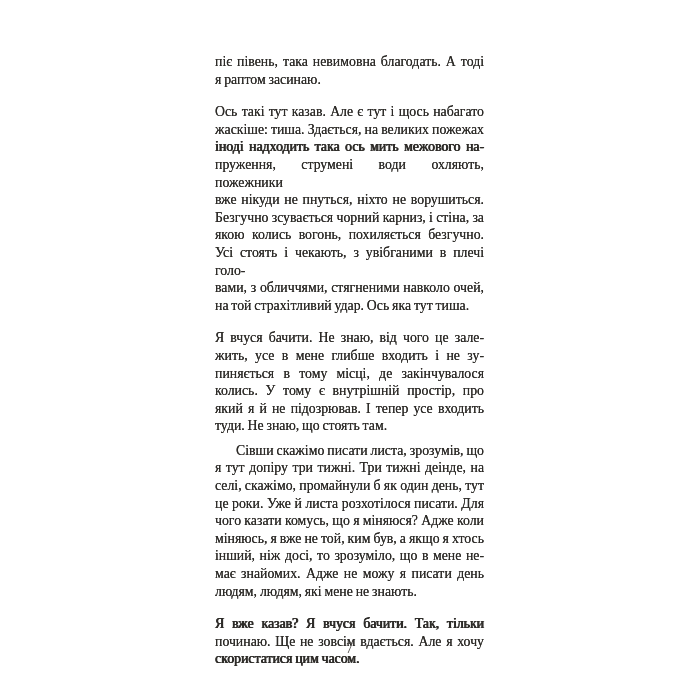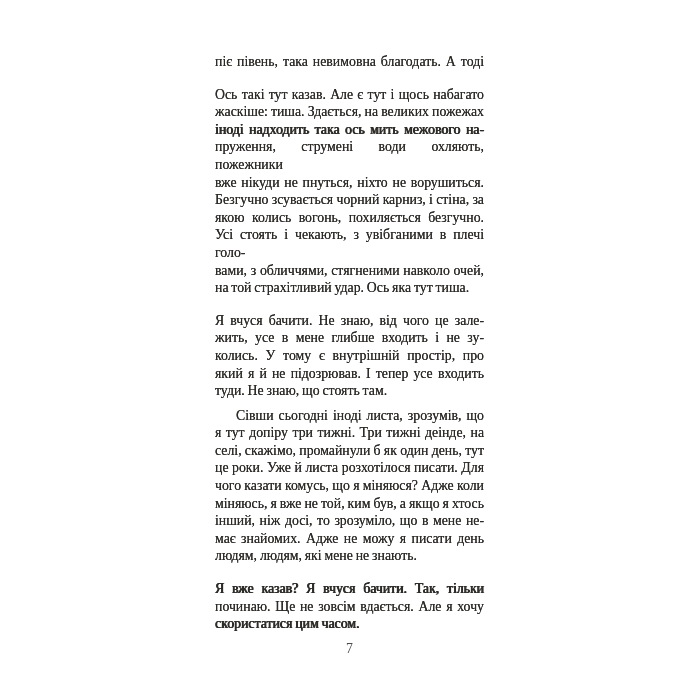--- a/index.html
+++ b/index.html
@@ -48,45 +48,47 @@
     color: #4c4a47;
   }
 </style>
 </head>
 <body>
 
 <div class="book-page">
 
   <div class="para">
     <div class="line">піє півень, така невимовна благодать. А тоді</div>
+    <div class="line last">я раптом засинаю.</div>
   </div>
 
   <div class="para gap">
     <div class="line">Ось такі тут казав. Але є тут і щось набагато</div>
     <div class="line">жаскіше: тиша. Здається, на великих пожежах</div>
     <div class="line heavy">іноді надходить така ось мить межового на-</div>
     <div class="line">пруження, струмені води охляють, пожежники</div>
     <div class="line">вже нікуди не пнуться, ніхто не ворушиться.</div>
     <div class="line">Безгучно зсувається чорний карниз, і стіна, за</div>
     <div class="line">якою колись вогонь, похиляється безгучно.</div>
     <div class="line">Усі стоять і чекають, з увібганими в плечі голо-</div>
     <div class="line">вами, з обличчями, стягненими навколо очей,</div>
     <div class="line last">на той страхітливий удар. Ось яка тут тиша.</div>
   </div>
 
   <div class="para gap">
     <div class="line">Я вчуся бачити. Не знаю, від чого це зале-</div>
     <div class="line">жить, усе в мене глибше входить і не зу-</div>
+    <div class="line">пиняється в тому місці, де закінчувалося</div>
     <div class="line">колись. У тому є внутрішній простір, про</div>
     <div class="line">який я й не підозрював. І тепер усе входить</div>
     <div class="line last">туди. Не знаю, що стоять там.</div>
   </div>
 
   <div class="para">
-    <div class="line indent">Сівши сьогодні іноді листа, зрозумів, що</div>
+    <div class="line indent">Сівши скажімо писати листа, зрозумів, що</div>
     <div class="line">я тут допіру три тижні. Три тижні деінде, на</div>
     <div class="line">селі, скажімо, промайнули б як один день, тут</div>
     <div class="line">це роки. Уже й листа розхотілося писати. Для</div>
     <div class="line">чого казати комусь, що я міняюся? Адже коли</div>
     <div class="line">міняюсь, я вже не той, ким був, а якщо я хтось</div>
     <div class="line">інший, ніж досі, то зрозуміло, що в мене не-</div>
     <div class="line">має знайомих. Адже не можу я писати день</div>
     <div class="line last">людям, людям, які мене не знають.</div>
   </div>
 

